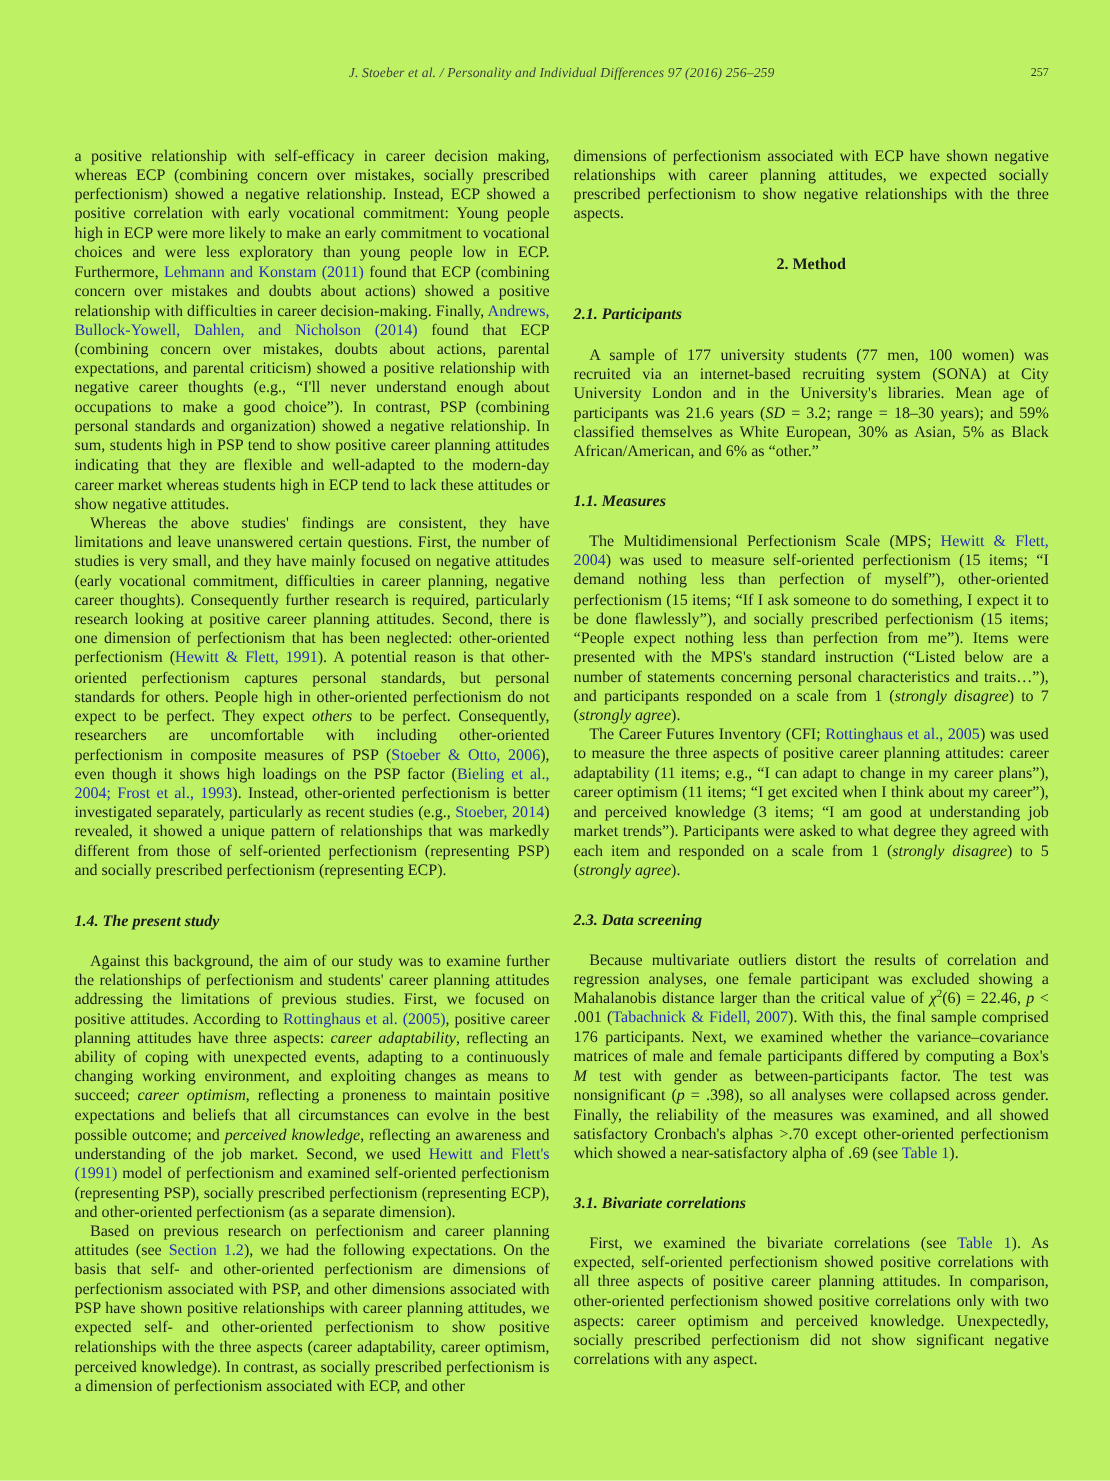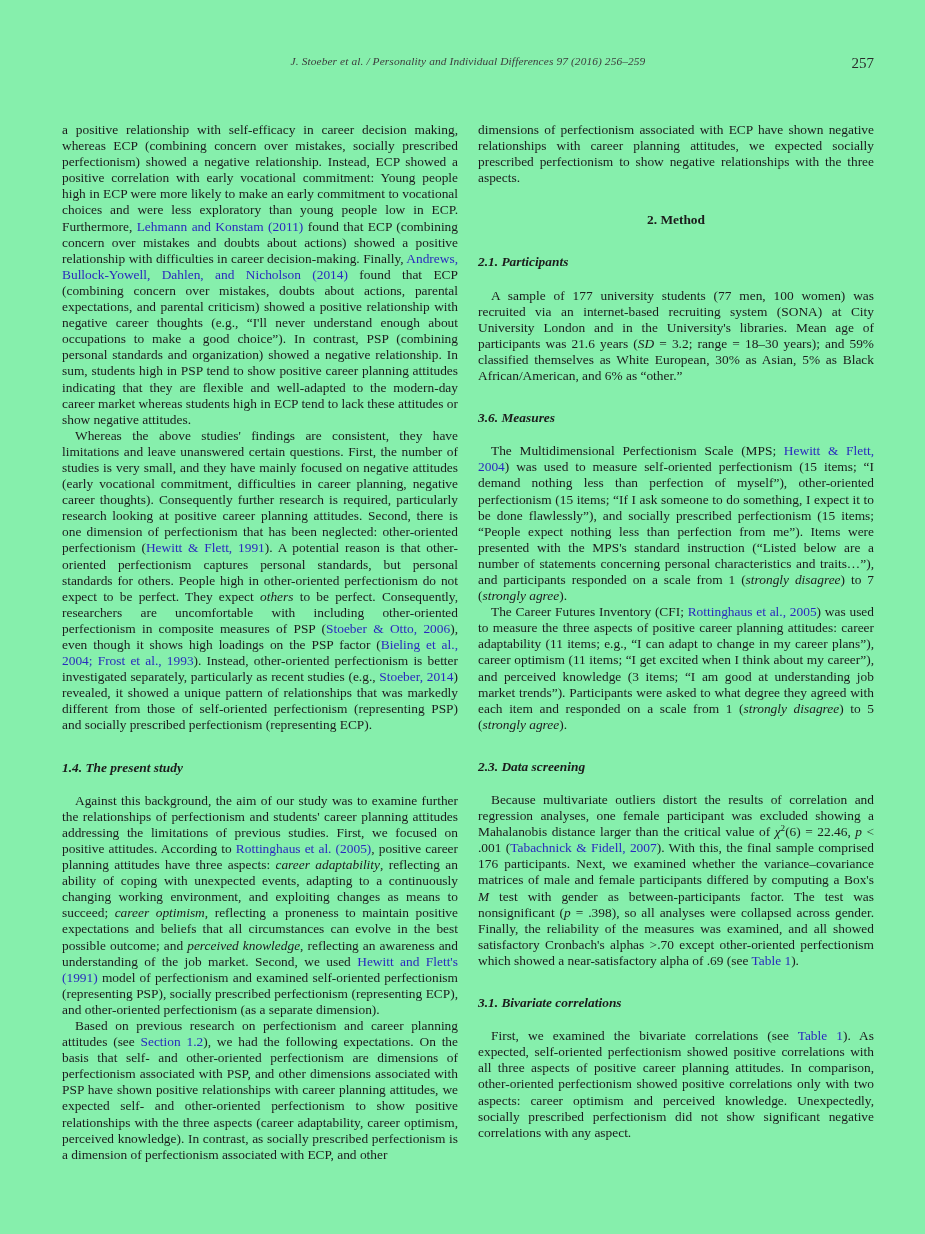--- a/index.html
+++ b/index.html
@@ -1,26 +1,26 @@
 <!DOCTYPE html>
 <html lang="en" style="--link: #2a2abe;"><head>
 <meta charset="utf-8">
 <style>
   html, body { margin:0; padding:0; background:#ffffff; }
   .page {
-    position:relative; width:925px; height:1234px; background:#86efac;
+    position:relative; width:925px; height:1234px; background:#bef264;
     font-family:"Liberation Serif","DejaVu Serif",serif;
     color:#1b1b1b; overflow:hidden;
   }
   .header { position:absolute; top:55px; left:62px; width:812px; height:16px; }
   .running-title {
     position:absolute; left:0; right:0; text-align:center;
     font-style:italic; font-size:11.4px; color:#3d3d3d; letter-spacing:0.1px;
   }
-  .page-number { position:absolute; right:0; top:0; font-size:15px; color:#2a2a2a; }
+  .page-number { position:absolute; right:0; top:0; font-size:10px; color:#2a2a2a; }
   .columns { position:absolute; top:100px; left:62px; width:812px; display:flex; gap:20px;margin-top:22px; }
   .col { width:396px; font-size:13.4px; line-height:16.1px; text-align:justify; hyphens:auto; }
   .col p { margin:0; }
   .col p.indent { text-indent:13px; }
   .h-main { font-weight:bold; margin:26px 0 20px; text-align:center; }
   .h-sub  { font-style:italic; margin:26px 0 17px; text-align:left;font-weight:bold; }
   .cite { color:var(--link,#2a2abe); text-decoration:none; cursor:pointer; }
   .it { font-style:italic; }
   .sup { vertical-align:super; font-size:68%; line-height:0; }
 </style>
@@ -38,21 +38,21 @@
         <p class="indent"><span>Whereas the above studies' findings are consistent, they have limitations and leave unanswered certain questions. First, the number of studies is very small, and they have mainly focused on negative attitudes (early vocational commitment, difficulties in career planning, negative career thoughts). Consequently further research is required, particularly research looking at positive career planning attitudes. Second, there is one dimension of perfectionism that has been neglected: other-oriented perfectionism (</span><a class="cite">Hewitt &amp; Flett, 1991</a><span>). A potential reason is that other-oriented perfectionism captures personal standards, but personal standards for others. People high in other-oriented perfectionism do not expect to be perfect. They expect </span><span class="it">others</span><span> to be perfect. Consequently, researchers are uncomfortable with including other-oriented perfectionism in composite measures of PSP (</span><a class="cite">Stoeber &amp; Otto, 2006</a><span>), even though it shows high loadings on the PSP factor (</span><a class="cite">Bieling et al., 2004; Frost et al., 1993</a><span>). Instead, other-oriented perfectionism is better investigated separately, particularly as recent studies (e.g., </span><a class="cite">Stoeber, 2014</a><span>) revealed, it showed a unique pattern of relationships that was markedly different from those of self-oriented perfectionism (representing PSP) and socially prescribed perfectionism (representing ECP).</span></p>
         <div class="h-sub">1.4. The present study</div>
         <p class="indent"><span>Against this background, the aim of our study was to examine further the relationships of perfectionism and students' career planning attitudes addressing the limitations of previous studies. First, we focused on positive attitudes. According to </span><a class="cite">Rottinghaus et al. (2005)</a><span>, positive career planning attitudes have three aspects: </span><span class="it">career adaptability</span><span>, reflecting an ability of coping with unexpected events, adapting to a continuously changing working environment, and exploiting changes as means to succeed; </span><span class="it">career optimism</span><span>, reflecting a proneness to maintain positive expectations and beliefs that all circumstances can evolve in the best possible outcome; and </span><span class="it">perceived knowledge</span><span>, reflecting an awareness and understanding of the job market. Second, we used </span><a class="cite">Hewitt and Flett's (1991)</a><span> model of perfectionism and examined self-oriented perfectionism (representing PSP), socially prescribed perfectionism (representing ECP), and other-oriented perfectionism (as a separate dimension).</span></p>
         <p class="indent"><span>Based on previous research on perfectionism and career planning attitudes (see </span><a class="cite">Section 1.2</a><span>), we had the following expectations. On the basis that self- and other-oriented perfectionism are dimensions of perfectionism associated with PSP, and other dimensions associated with PSP have shown positive relationships with career planning attitudes, we expected self- and other-oriented perfectionism to show positive relationships with the three aspects (career adaptability, career optimism, perceived knowledge). In contrast, as socially prescribed perfectionism is a dimension of perfectionism associated with ECP, and other</span></p>
       </div>
     <div class="col">
         <p><span>dimensions of perfectionism associated with ECP have shown negative relationships with career planning attitudes, we expected socially prescribed perfectionism to show negative relationships with the three aspects.</span></p>
         <div class="h-main">2. Method</div>
         <div class="h-sub">2.1. Participants</div>
         <p class="indent"><span>A sample of 177 university students (77 men, 100 women) was recruited via an internet-based recruiting system (SONA) at City University London and in the University's libraries. Mean age of participants was 21.6 years (</span><span class="it">SD</span><span> = 3.2; range = 18–30 years); and 59% classified themselves as White European, 30% as Asian, 5% as Black African/American, and 6% as “other.”</span></p>
-        <div class="h-sub">3.6. Measures</div>
+        <div class="h-sub">1.1. Measures</div>
         <p class="indent"><span>The Multidimensional Perfectionism Scale (MPS; </span><a class="cite">Hewitt &amp; Flett, 2004</a><span>) was used to measure self-oriented perfectionism (15 items; “I demand nothing less than perfection of myself”), other-oriented perfectionism (15 items; “If I ask someone to do something, I expect it to be done flawlessly”), and socially prescribed perfectionism (15 items; “People expect nothing less than perfection from me”). Items were presented with the MPS's standard instruction (“Listed below are a number of statements concerning personal characteristics and traits…”), and participants responded on a scale from 1 (</span><span class="it">strongly disagree</span><span>) to 7 (</span><span class="it">strongly agree</span><span>).</span></p>
         <p class="indent"><span>The Career Futures Inventory (CFI; </span><a class="cite">Rottinghaus et al., 2005</a><span>) was used to measure the three aspects of positive career planning attitudes: career adaptability (11 items; e.g., “I can adapt to change in my career plans”), career optimism (11 items; “I get excited when I think about my career”), and perceived knowledge (3 items; “I am good at understanding job market trends”). Participants were asked to what degree they agreed with each item and responded on a scale from 1 (</span><span class="it">strongly disagree</span><span>) to 5 (</span><span class="it">strongly agree</span><span>).</span></p>
         <div class="h-sub">2.3. Data screening</div>
         <p class="indent"><span>Because multivariate outliers distort the results of correlation and regression analyses, one female participant was excluded showing a Mahalanobis distance larger than the critical value of </span><span class="it">χ</span><span class="sup">2</span><span>(6) = 22.46, </span><span class="it">p</span><span> &lt; .001 (</span><a class="cite">Tabachnick &amp; Fidell, 2007</a><span>). With this, the final sample comprised 176 participants. Next, we examined whether the variance–covariance matrices of male and female participants differed by computing a Box's </span><span class="it">M</span><span> test with gender as between-participants factor. The test was nonsignificant (</span><span class="it">p</span><span> = .398), so all analyses were collapsed across gender. Finally, the reliability of the measures was examined, and all showed satisfactory Cronbach's alphas &gt;.70 except other-oriented perfectionism which showed a near-satisfactory alpha of .69 (see </span><a class="cite">Table 1</a><span>).</span></p>
         <div class="h-sub">3.1. Bivariate correlations</div>
         <p class="indent"><span>First, we examined the bivariate correlations (see </span><a class="cite">Table 1</a><span>). As expected, self-oriented perfectionism showed positive correlations with all three aspects of positive career planning attitudes. In comparison, other-oriented perfectionism showed positive correlations only with two aspects: career optimism and perceived knowledge. Unexpectedly, socially prescribed perfectionism did not show significant negative correlations with any aspect.</span></p>
       </div>
   </div>
 </div>
 

